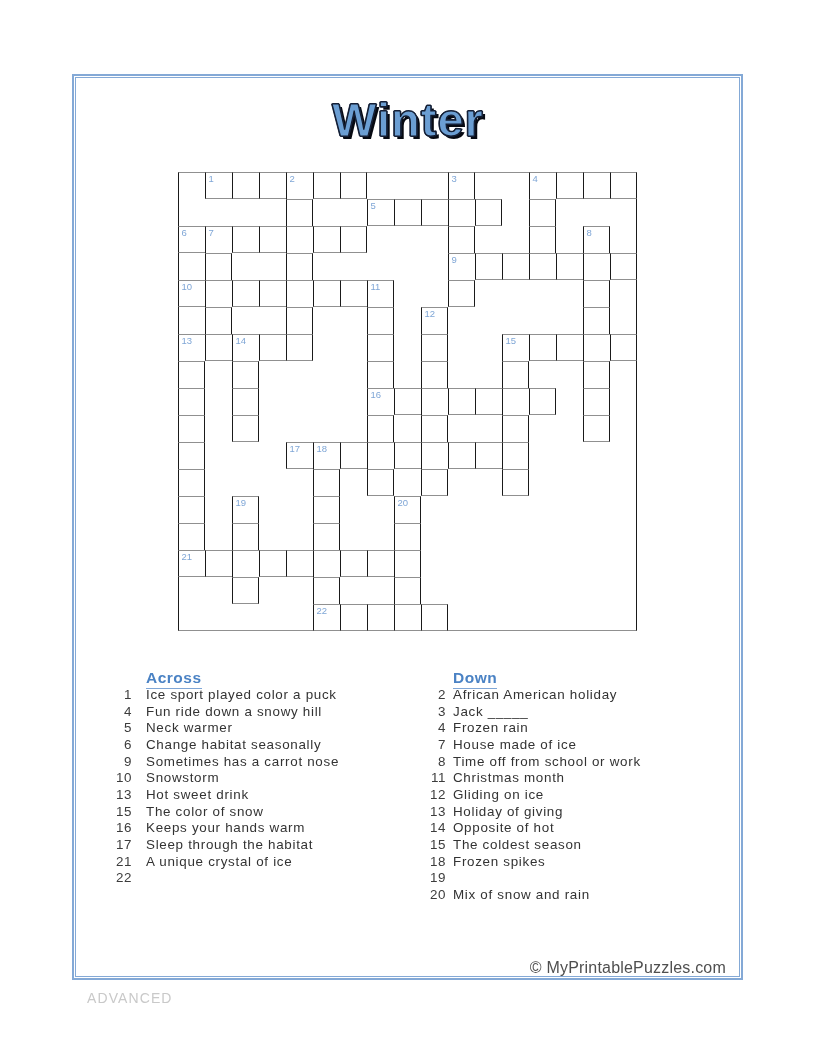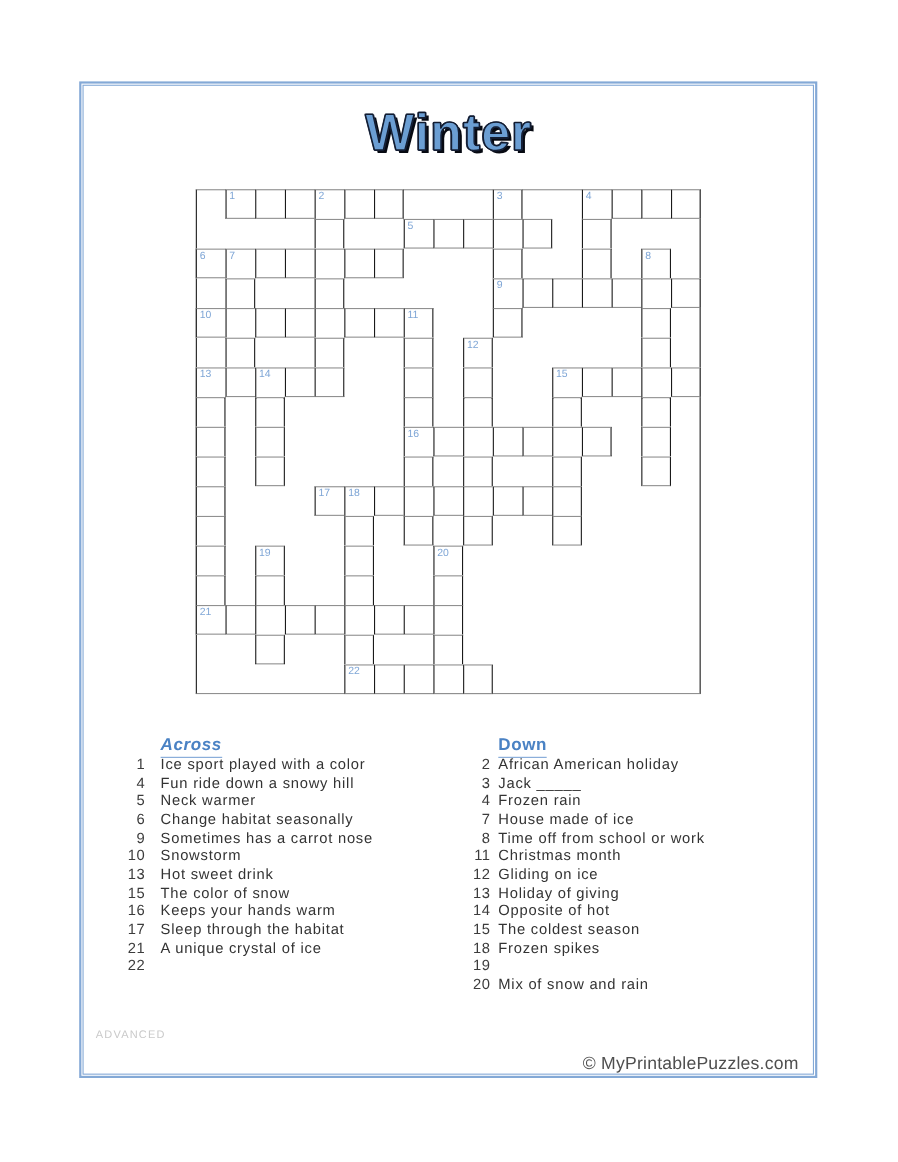--- a/index.html
+++ b/index.html
@@ -60,22 +60,22 @@
   .clue-num{
     flex:none;width:28px;text-align:right;
     font-size:13.4px;color:#3c3c3c;letter-spacing:0.5px;
   }
   .clue-text{
     font-size:13.4px;color:#333333;letter-spacing:0.7px;white-space:nowrap;
   }
   .across-col .clue-text{margin-left:14px;}
   .down-col  .clue-text{margin-left:7px;}
   .footer-left{
-    position:absolute;left:87px;top:936px;
-    font-size:10px;letter-spacing:1.1px;color:#c9c9c9;
+    position:absolute;left:87px;top:990px;
+    font-size:14px;letter-spacing:1.1px;color:#c9c9c9;
   }
   .footer-right{
     position:absolute;right:90px;top:959px;
     font-size:16px;color:#4f4f4f;letter-spacing:0.2px;
   }
 </style>
 </head>
 <body>
 
 <div class="frame">
@@ -251,27 +251,27 @@
     <div class="cell edge-r" style="left: 216px; top: 405px;"></div>
     <div class="cell edge-b" style="left: 135px; top: 432px;">
       <span class="num">22</span>
     </div>
     <div class="cell edge-b" style="left: 162px; top: 432px;"></div>
     <div class="cell edge-b" style="left: 189px; top: 432px;"></div>
     <div class="cell edge-b" style="left: 216px; top: 432px;"></div>
     <div class="cell edge-r edge-b" style="left: 243px; top: 432px;"></div>
   </div>
 
-<div class="clue-col across-col" style="left:146px;top:669px;font-style:italic;">
+<div class="clue-col across-col" style="left:146px;top:669px;">
   <span class="clue-header">Across</span>
 </div>
 <div class="clue-list across-col" id="across-list" style="left:104px;top:687px;">
     <div class="clue-row">
       <span class="clue-num">1</span>
-      <span class="clue-text">Ice sport played with a color</span>
+      <span class="clue-text">Ice sport played color a puck</span>
     </div>
     <div class="clue-row">
       <span class="clue-num">4</span>
       <span class="clue-text">Fun ride down a snowy hill</span>
     </div>
     <div class="clue-row">
       <span class="clue-num">5</span>
       <span class="clue-text">Neck warmer</span>
     </div>
     <div class="clue-row">

